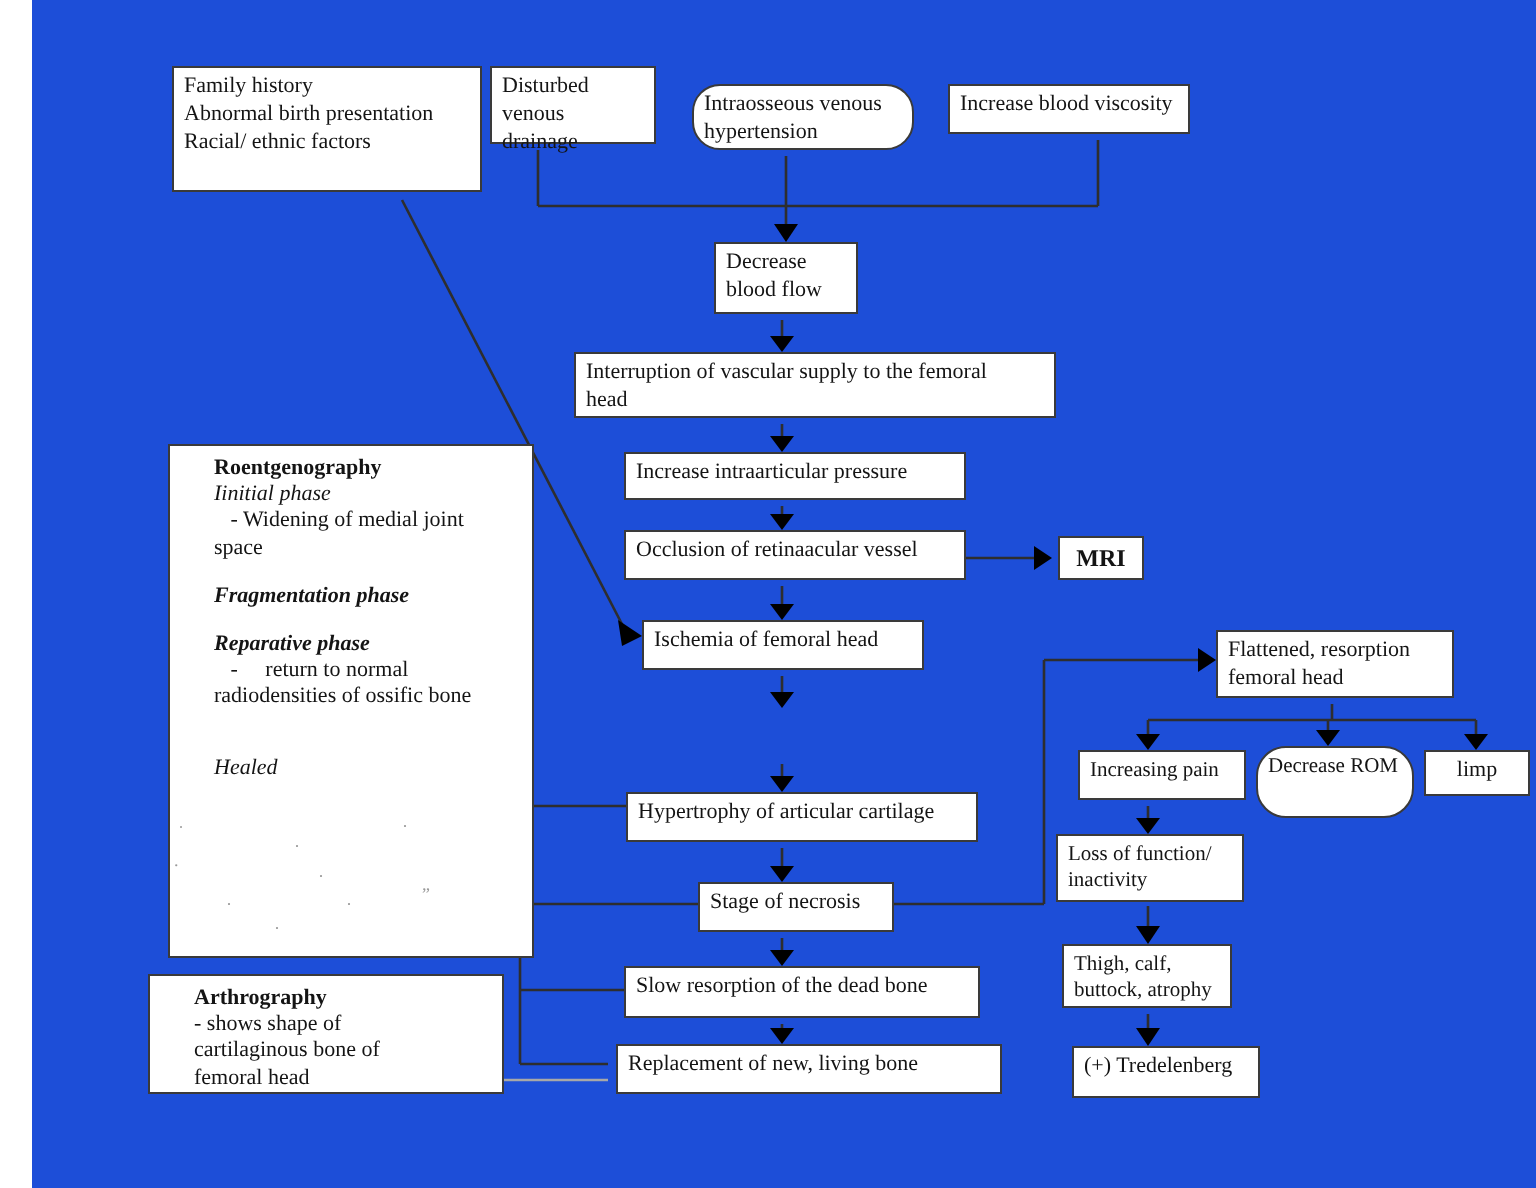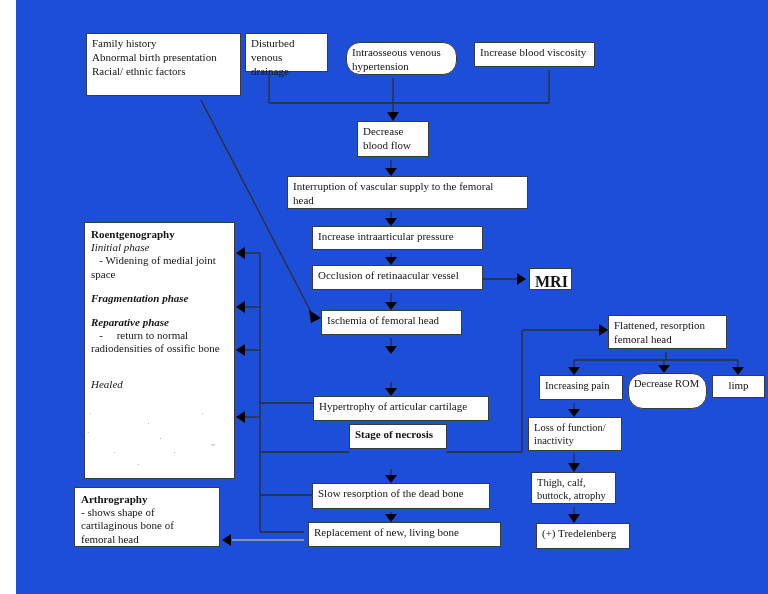--- a/index.html
+++ b/index.html
@@ -4,21 +4,21 @@
 <style>
   html,body{margin:0;padding:0;background:#ffffff;}
   #stage{position:relative;width:768px;height:594px;background:#1d4ed8;overflow:hidden;
          font-family:"Liberation Serif", serif;color:#141414;margin-left:16px;}
   svg.wires{position:absolute;left:0;top:0;z-index:1;}
   svg.wires line, svg.wires polyline{stroke:#2e2e2e;stroke-width:1.3;fill:none;}
   svg.wires polygon{fill:#000;stroke:none;}
   .node{position:absolute;z-index:2;border:1.3px solid #3a3a3a;background:#fff;
         font-size:11px;line-height:1.25;padding:3px 5px;white-space:pre-line;}
   .panel{position:absolute;z-index:2;border:1.3px solid #3a3a3a;background:#fff;
-         font-size:11px;line-height:1.2;padding:5px 6px;}
+         font-size:11px;line-height:1.2;padding:5px 22px;}
   .b{font-weight:bold;}
   .i{font-style:italic;}
   .d{white-space:pre-wrap;}
   .sp{margin-top:11px;font-weight:bold;}
   .sp2{margin-top:22px;}
   .center{text-align:center;}
   .small{font-size:10.5px;}
   .mark{position:absolute;font-size:9px;color:#9a9a9a;z-index:3;}
 </style>
 </head>
@@ -131,28 +131,28 @@
   <div class="node" style="left:341px;top:121px;width:60px;height:28px;">Decrease
 blood flow</div>
 
   <div class="node" style="left:271px;top:176px;width:229px;height:25px;">Interruption of vascular supply to the femoral
 head</div>
 
   <div class="node" style="left:296px;top:226px;width:159px;height:16px;">Increase intraarticular pressure</div>
 
   <div class="node" style="left:296px;top:265px;width:159px;height:17px;">Occlusion of retinaacular vessel</div>
 
-  <div class="node b center" style="left:513px;top:268px;width:31px;height:14px;font-size:16px;">MRI</div>
+  <div class="node b center" style="left:513px;top:268px;width:31px;height:14px;font-size:12px;">MRI</div>
 
   <div class="node" style="left:305px;top:310px;width:129px;height:17px;">Ischemia of femoral head</div>
 
 
   <div class="node" style="left:297px;top:396px;width:164px;height:17px;">Hypertrophy of articular cartilage</div>
 
-  <div class="node" style="left:333px;top:424px;width:86px;height:17px;font-weight:bold;">Stage of necrosis</div>
+  <div class="node" style="left:333px;top:441px;width:86px;height:17px;">Stage of necrosis</div>
 
   <div class="node" style="left:296px;top:483px;width:166px;height:18px;">Slow resorption of  the dead bone</div>
 
   <div class="node" style="left:292px;top:522px;width:181px;height:17px;">Replacement of new, living bone</div>
 
   <div class="panel" style="left:68px;top:222px;width:137px;height:245px;">
     <div class="b">Roentgenography</div>
     <div class="i">Iinitial phase</div>
     <div class="d">   - Widening of medial joint
 space</div>

